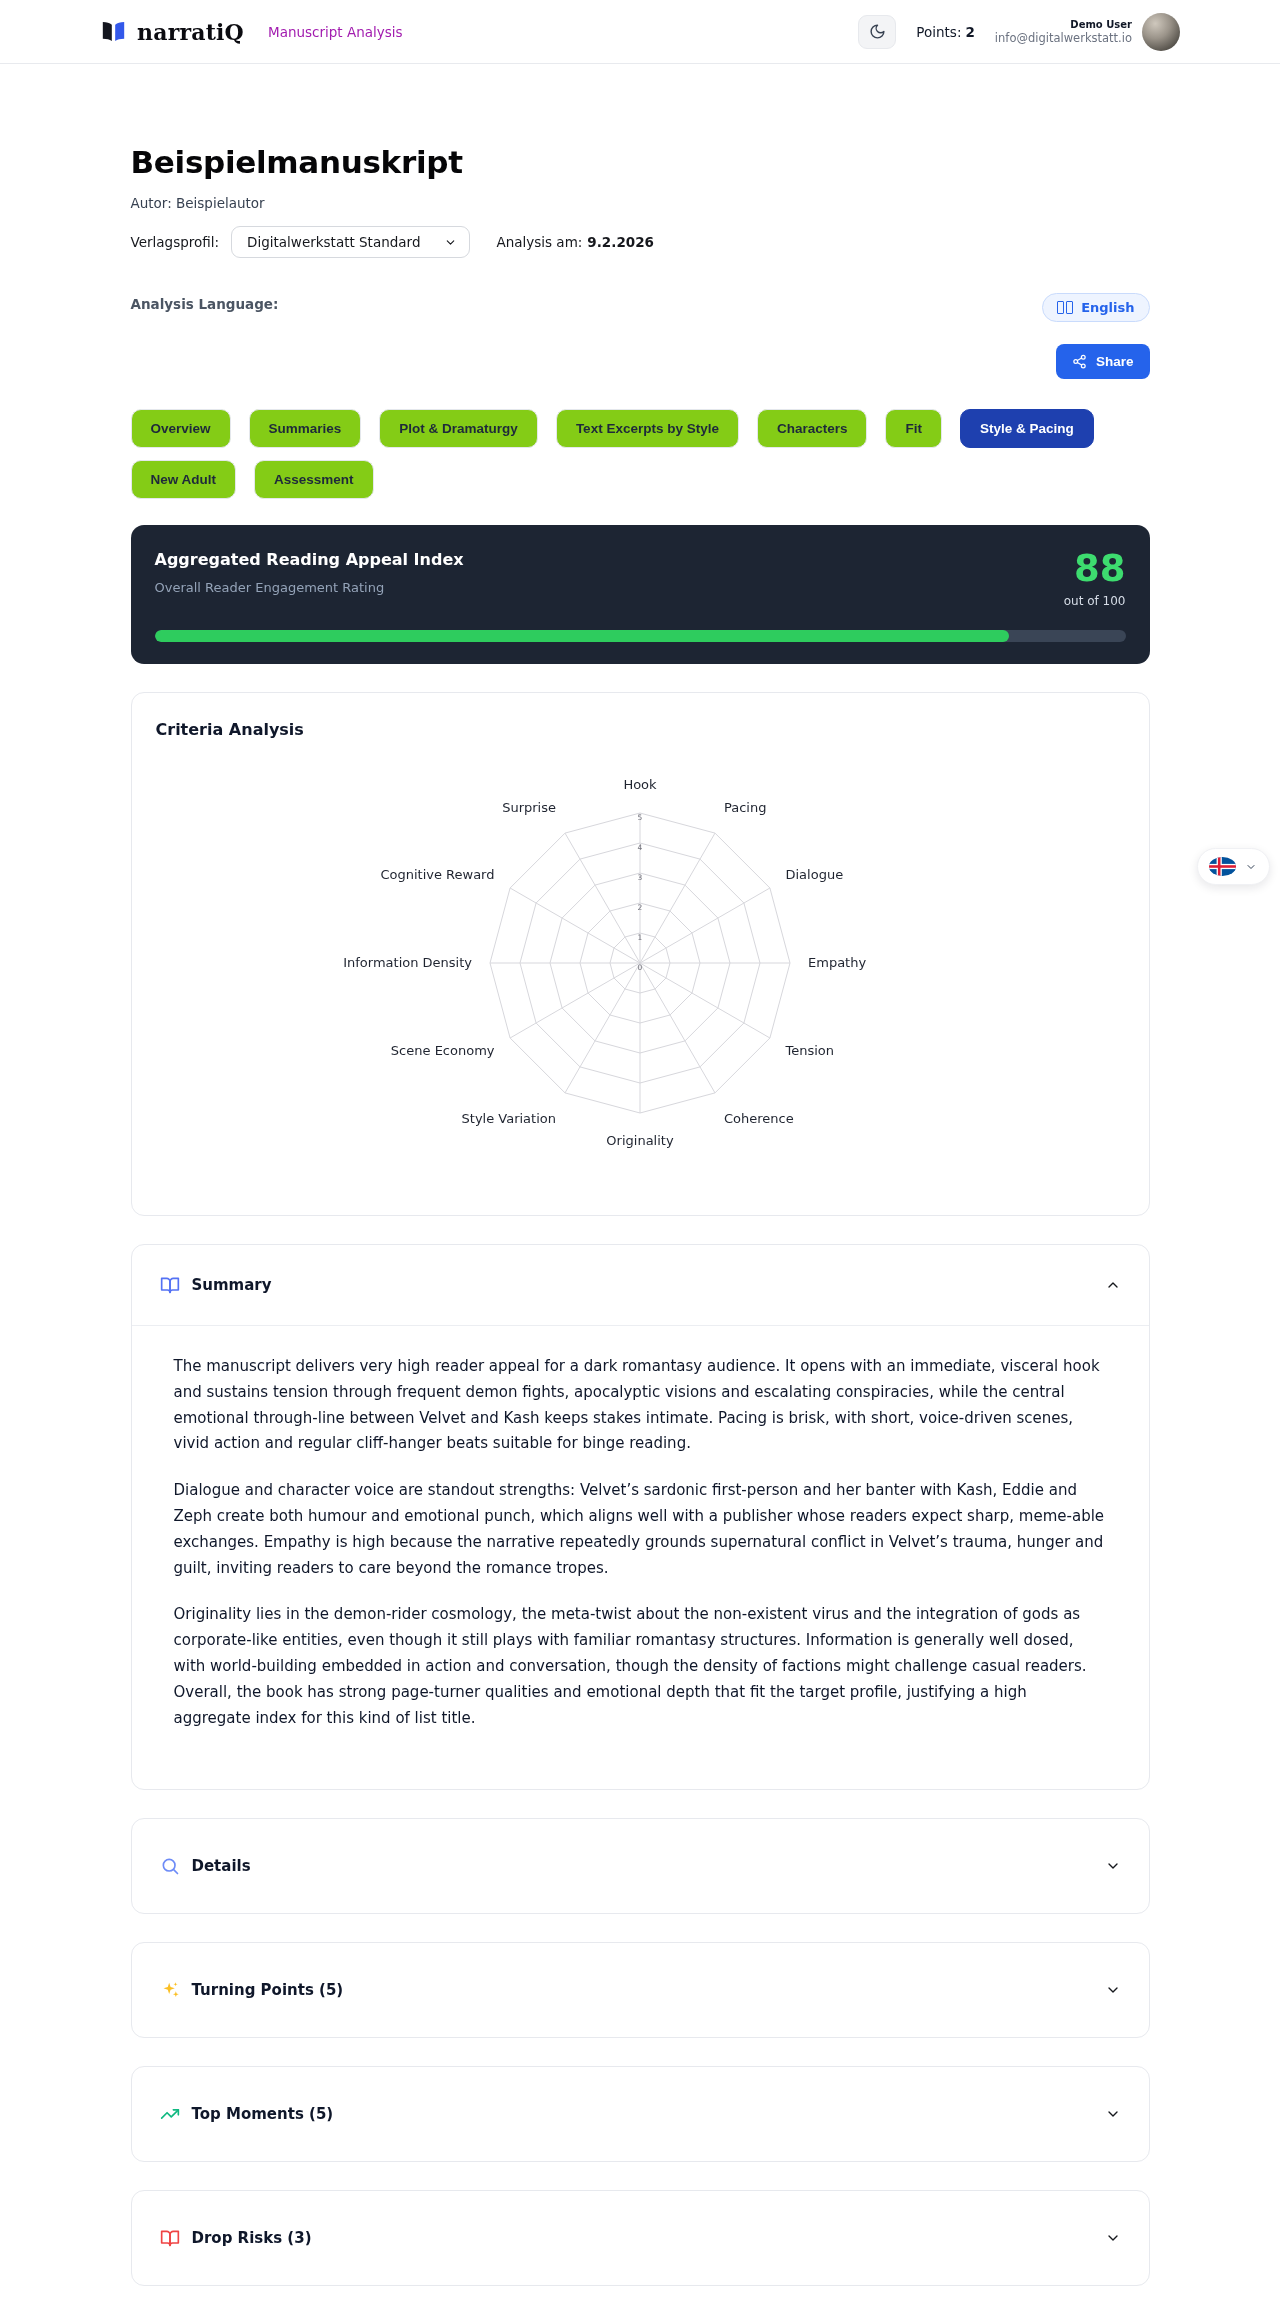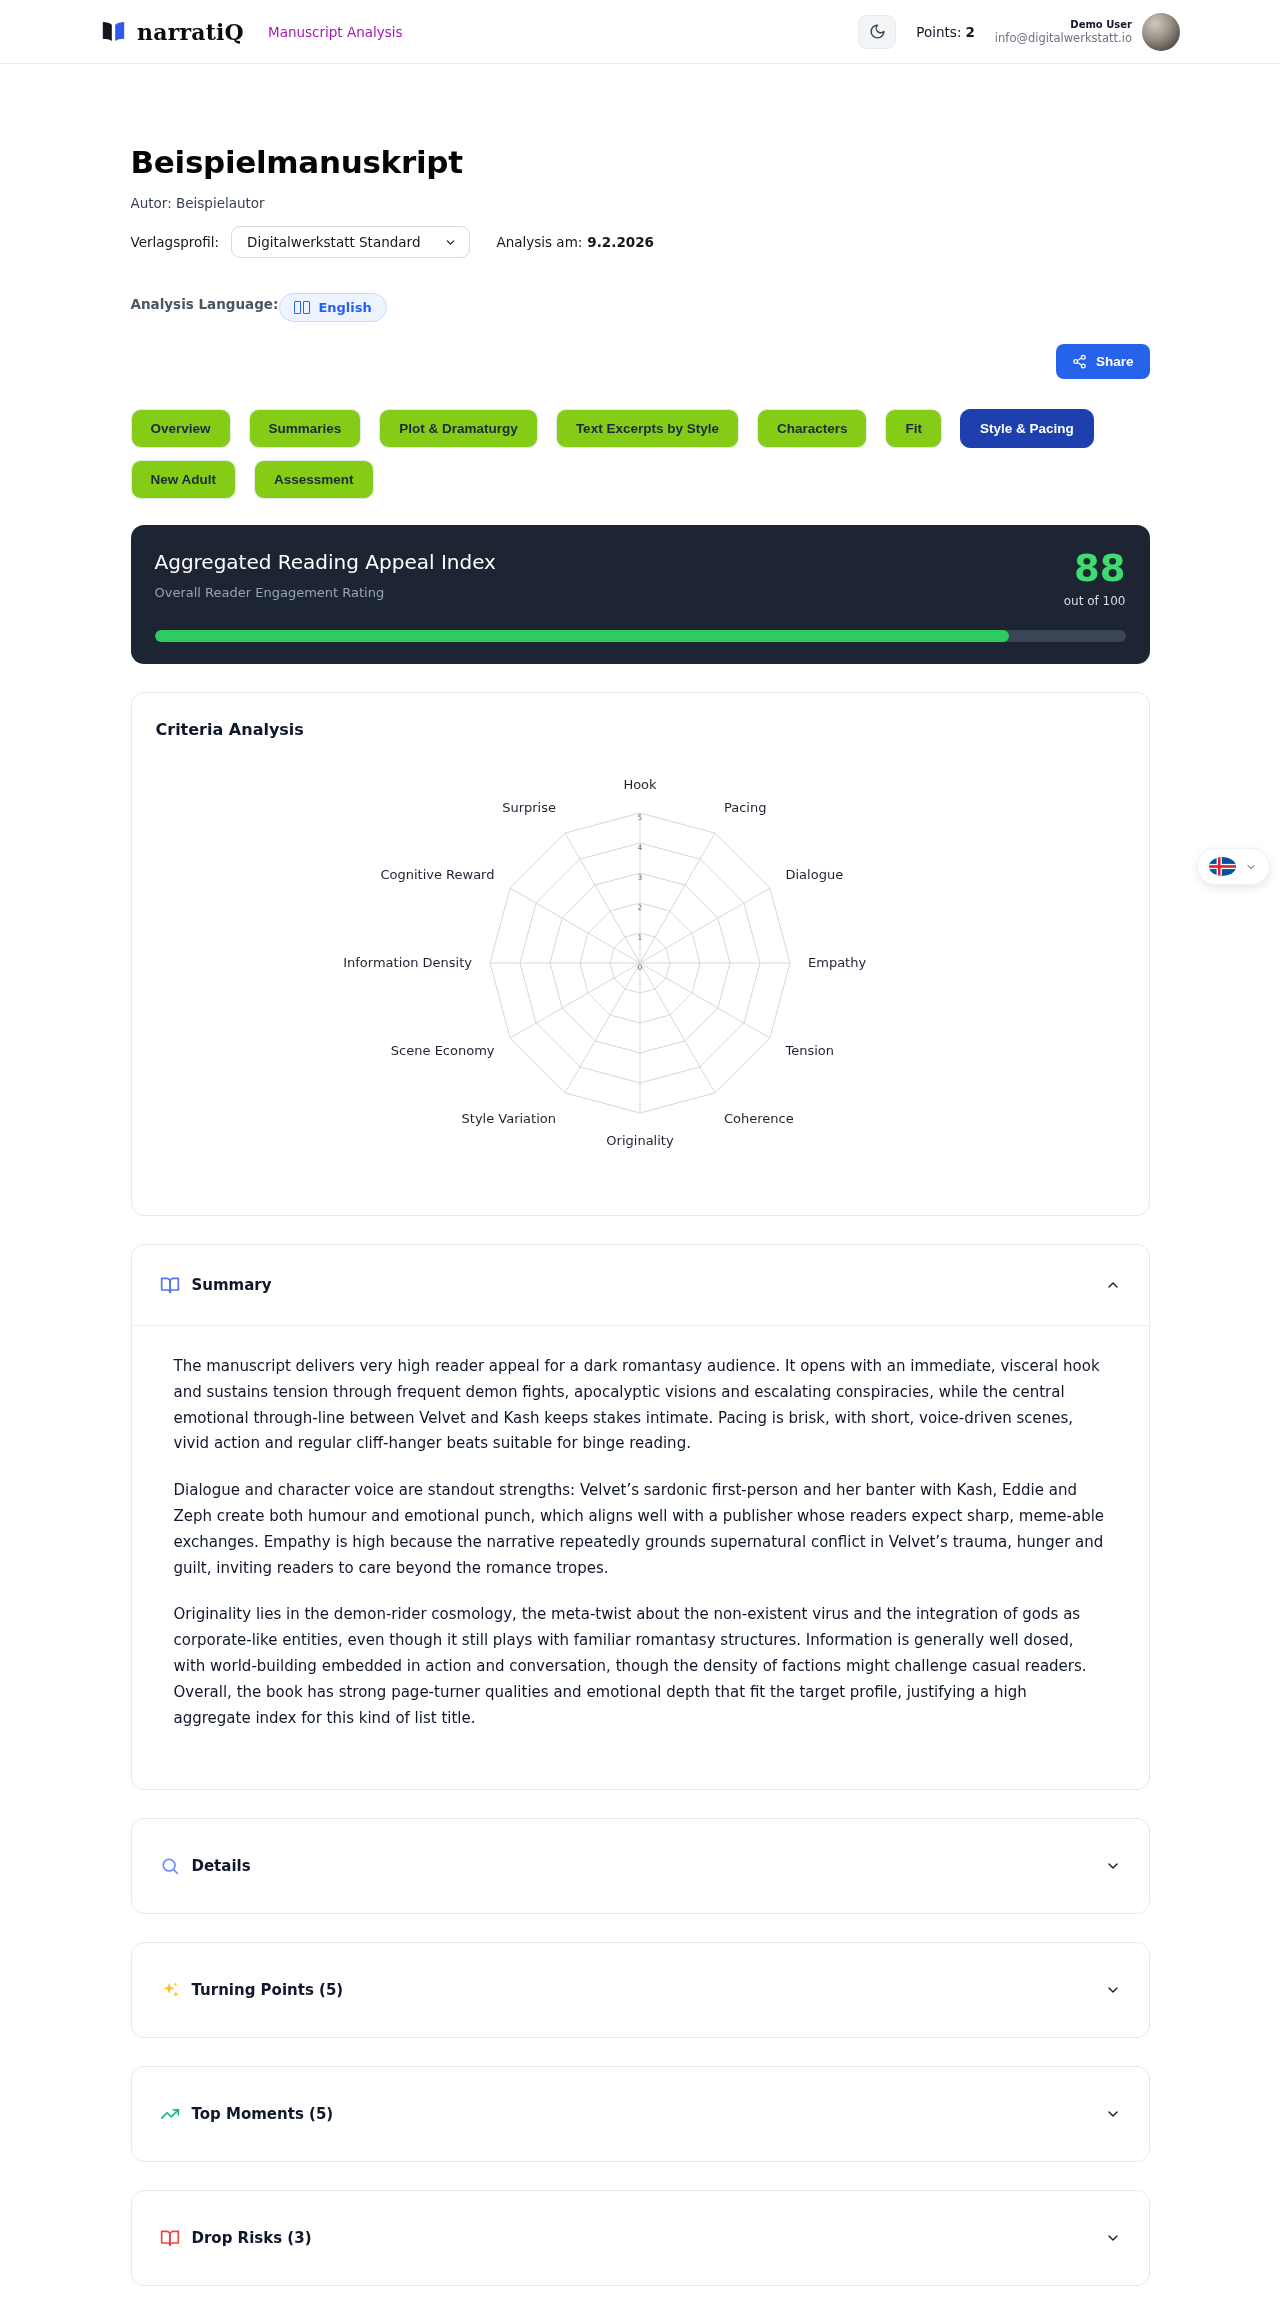--- a/index.html
+++ b/index.html
@@ -30,36 +30,36 @@
   
   main { width:1019px; margin:0 auto; }
   .page-title { font-size:31px; font-weight:700; color:#060608; margin:80px 0 15px; letter-spacing:-.3px; }
   .author-line { font-size:13.5px; color:#374151; margin-bottom:15px; }
   .meta-row { display:flex; align-items:center; font-size:13.5px; color:#16181d; }
   .meta-label { margin-right:12px; }
   .select-box { display:inline-flex; align-items:center; gap:24px; border:1px solid #d6d9de; border-radius:9px; padding:7px 12px 7px 15px; font-size:13.5px; color:#16181d; cursor:pointer; background:#fff; }
   .select-box .icn { width:13px; height:13px; color:#16181d; }
   .created { margin-left:26px; }
   .created b { margin-left:5px; }
-  .lang-row { display:flex; align-items:center; gap:1px; margin-top:28px; }
+  .lang-row { display:flex; align-items:center; gap:16px; margin-top:28px;justify-content:space-between; }
   .lang-label { font-size:13.5px; font-weight:600; color:#4b5563; }
   .lang-badge { display:inline-flex; align-items:center; gap:8px; background:#eef4ff; border:1px solid #c9dbfc; color:#2563eb; font-weight:600; font-size:13px; padding:6px 14px; border-radius:999px; cursor:pointer;margin-top:7px; }
   .tofu-pair { display:inline-flex; gap:2px; }
   .tofu { width:7px; height:13px; border:1.3px solid #2563eb; border-radius:1px; display:inline-block; }
   .share-row { display:flex; justify-content:flex-end; margin-top:22px; }
   .share-btn { display:inline-flex; align-items:center; gap:9px; background:#2563eb; color:#fff; border:none; border-radius:8px; padding:10px 16px; font-size:13.5px; font-weight:600; cursor:pointer; }
   .share-btn .icn { width:15px; height:15px; }
   
   .tabs { display:flex; flex-wrap:wrap; gap:12px 18px; margin-top:30px; }
   .tab { background:#84cc16; border:1px solid #e4e7ec; border-radius:10px; padding:11px 19px; font-size:13.5px; font-weight:600; color:#1e293b; cursor:pointer; }
   .tab.active { background:#1e40af; border-color:#1e40af; color:#fff; }
   
   .appeal-card { margin-top:26px; background:#1d2533; border-radius:13px; padding:25px 24px 22px; }
   .appeal-top { display:flex; justify-content:space-between; align-items:flex-start; }
-  .appeal-title { font-size:20px; font-weight:400; color:#ffffff; }
+  .appeal-title { font-size:16px; font-weight:700; color:#ffffff; }
   .appeal-sub { font-size:13px; color:#94a3b8; margin-top:11px; }
   .appeal-score-block { text-align:right; }
   .appeal-score { font-size:37px; font-weight:700; line-height:1; }
   .appeal-outof { font-size:12px; color:#d6dde7; margin-top:7px; }
   .progress-track { margin-top:22px; height:12px; border-radius:6px; background:#3a4556; overflow:hidden; }
   .progress-fill { height:100%; border-radius:6px; }
   
   .card { margin-top:28px; border:1px solid #e7e9ee; border-radius:13px; background:#fff; }
   .criteria-card { padding:27px 24px 32px; }
   .criteria-title { font-size:16px; font-weight:700; color:#0f172a; }

